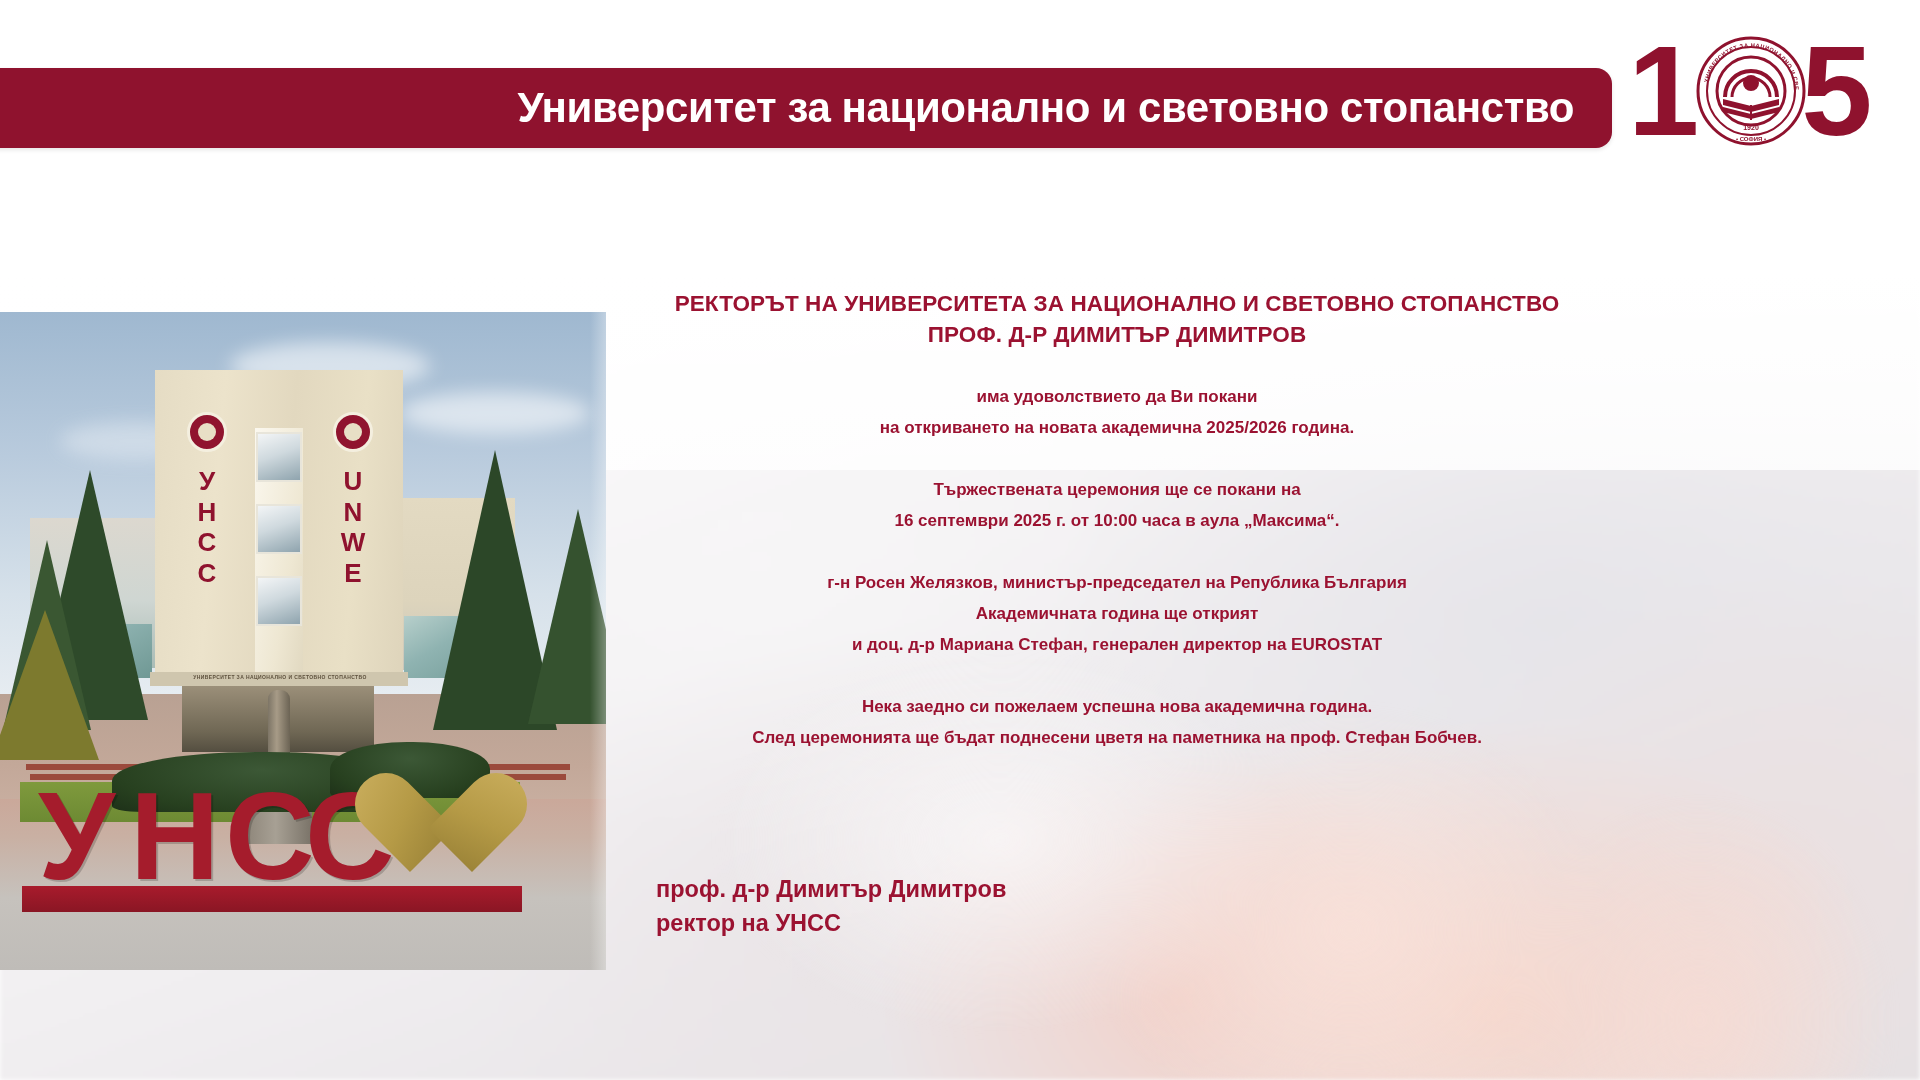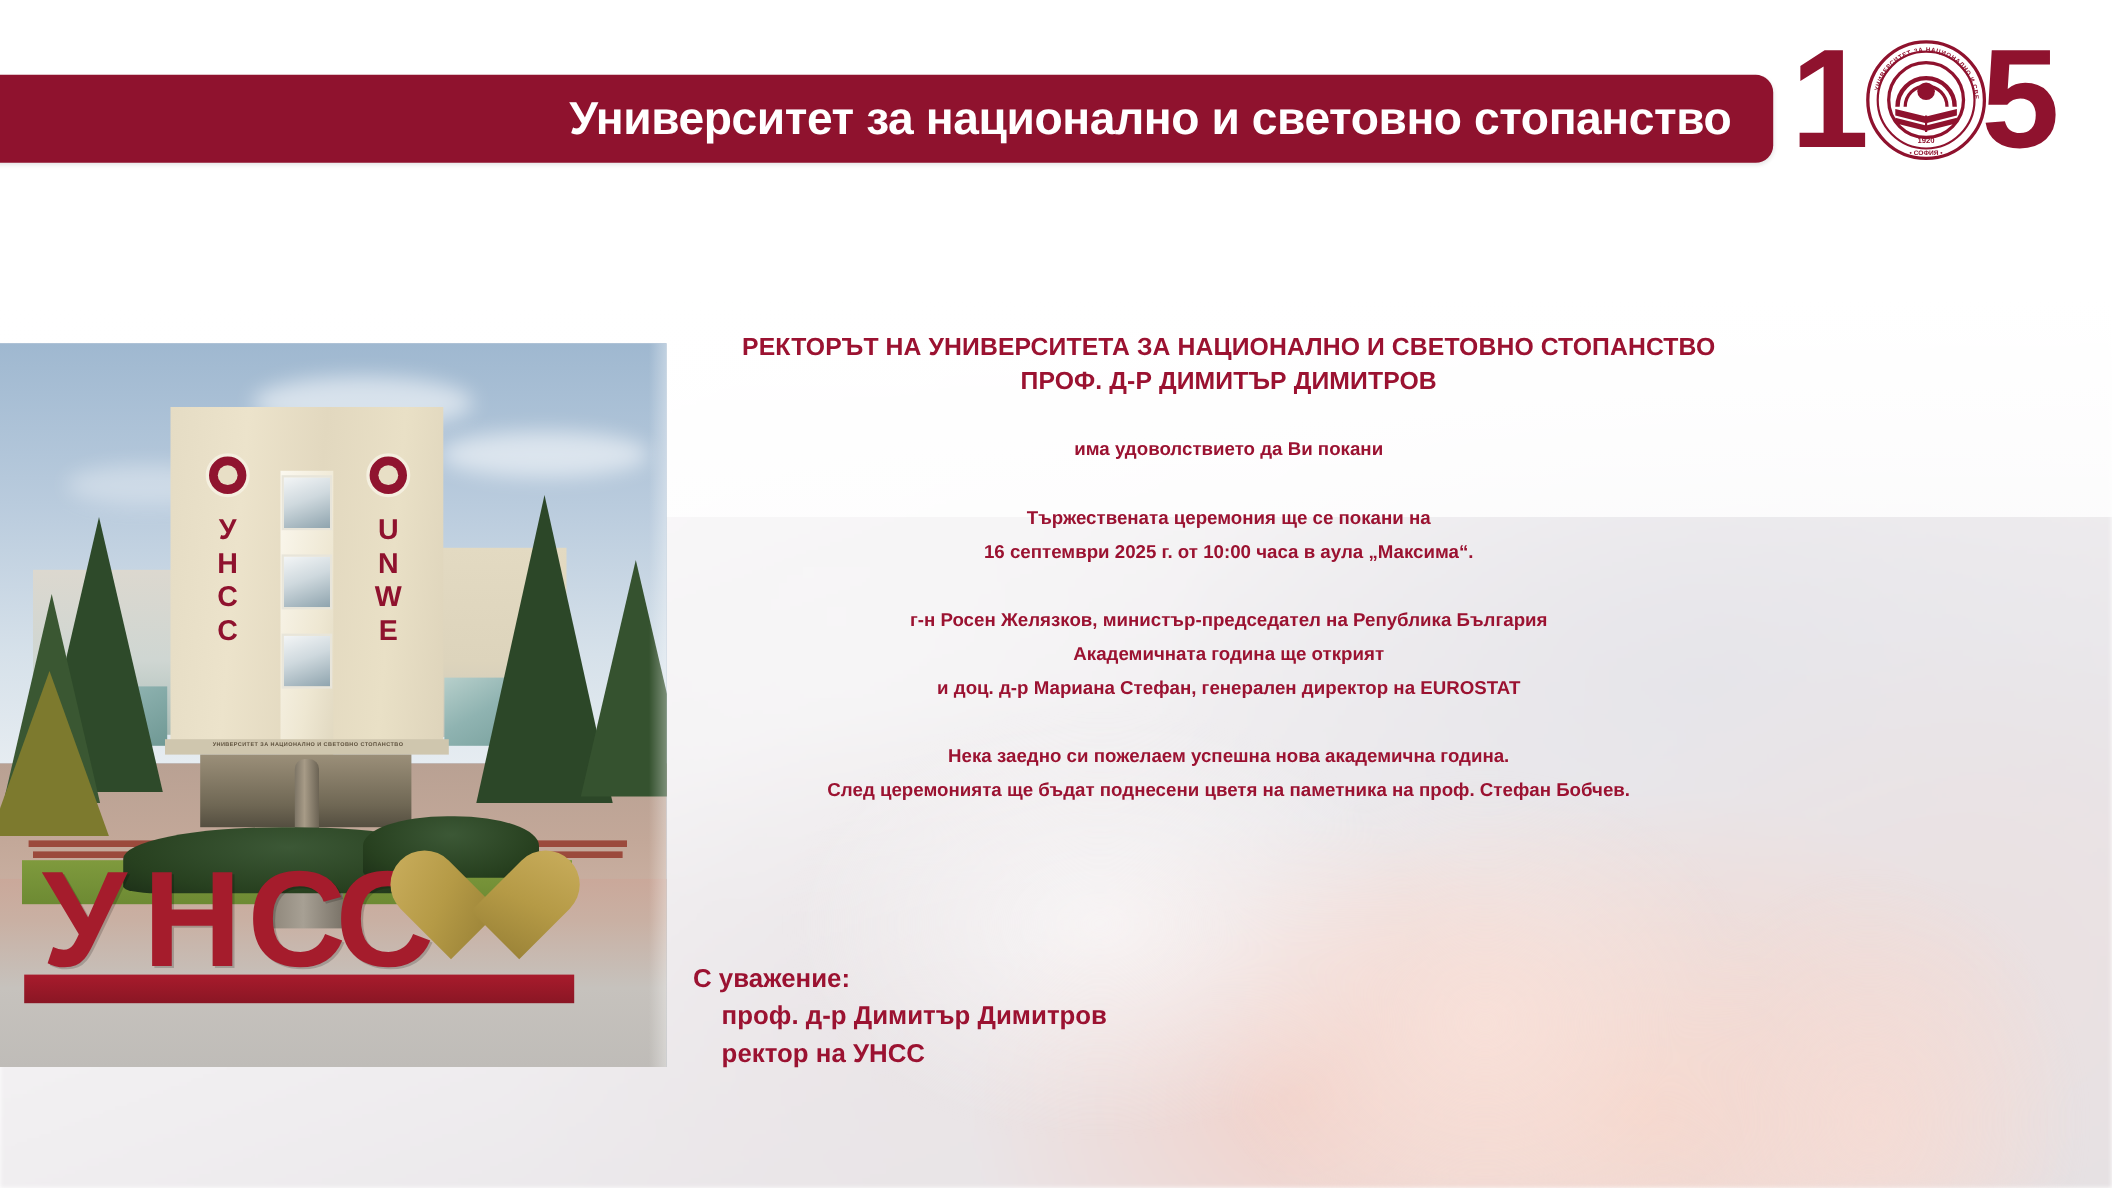--- a/index.html
+++ b/index.html
@@ -279,21 +279,21 @@
   .ph-heart::after  { left: 58px; transform: rotate(45deg);  transform-origin: 100% 100%; }
   .photo-fade-r {
     position: absolute; right: 0; top: 0; width: 16px; height: 100%;
     background: linear-gradient(90deg, rgba(255,255,255,0) 0%, rgba(255,255,255,0.35) 100%);
   }
 
   
   .body-text {
     position: absolute;
     left: 612px;
-    top: 300px;
+    top: 288px;
     width: 1010px;
     text-align: center;
     color: #9b1231;
   }
   .para { margin: 0 0 0 0; }
   .line {
     font-size: 17px;
     font-weight: bold;
     line-height: 31px;
     color: #9b1231;
@@ -432,38 +432,38 @@
   </div>
 
   <div class="body-text">
     <div class="para">
       <div class="line caps">РЕКТОРЪТ НА УНИВЕРСИТЕТА ЗА НАЦИОНАЛНО И СВЕТОВНО СТОПАНСТВО</div>
       <div class="line caps">ПРОФ. Д-Р ДИМИТЪР ДИМИТРОВ</div>
     </div>
     <div class="gap"></div>
     <div class="para">
       <div class="line">има удоволствието да Ви покани</div>
+      <div class="line">на откриването на новата академична 2025/2026 година.</div>
     </div>
     <div class="gap"></div>
     <div class="para">
       <div class="line">Тържествената церемония ще се покани на</div>
       <div class="line">16 септември 2025 г. от 10:00 часа в аула „Максима“.</div>
     </div>
     <div class="gap"></div>
     <div class="para">
       <div class="line">г-н Росен Желязков, министър-председател на Република България</div>
       <div class="line">Академичната година ще открият</div>
       <div class="line">и доц. д-р Мариана Стефан, генерален директор на EUROSTAT</div>
     </div>
     <div class="gap"></div>
     <div class="para">
       <div class="line">Нека заедно си пожелаем успешна нова академична година.</div>
       <div class="line">След церемонията ще бъдат поднесени цветя на паметника на проф. Стефан Бобчев.</div>
     </div>
   </div>
 
   <div class="signature">
-    <div class="sig-line">С уважение:</div>
     <div class="sig-line sig-indent">проф. д-р Димитър Димитров</div>
     <div class="sig-line sig-indent">ректор на УНСС</div>
   </div>
 
 </div>
 
 </body></html>

